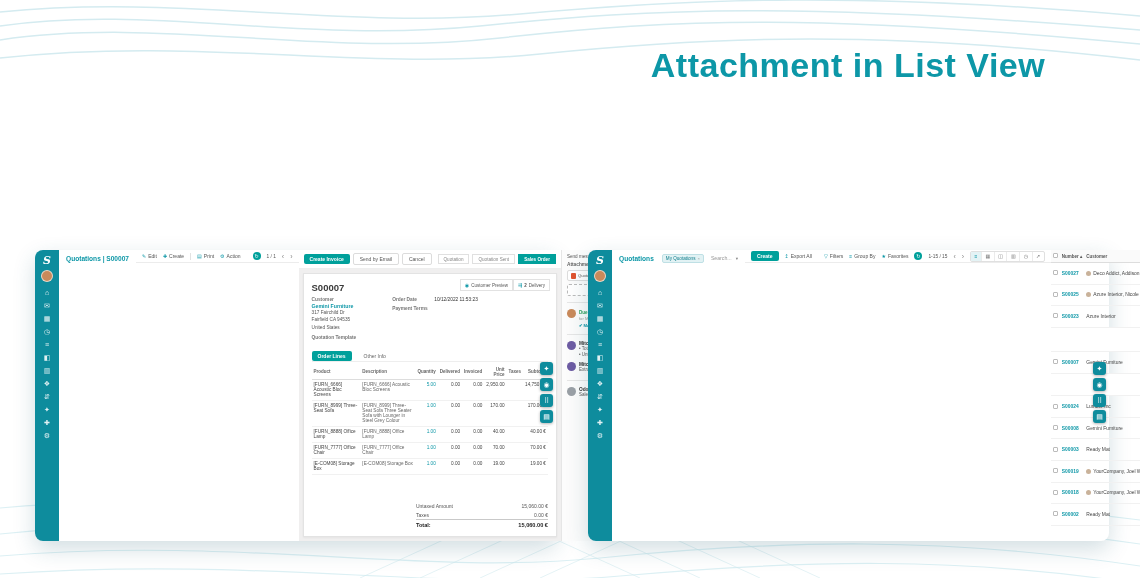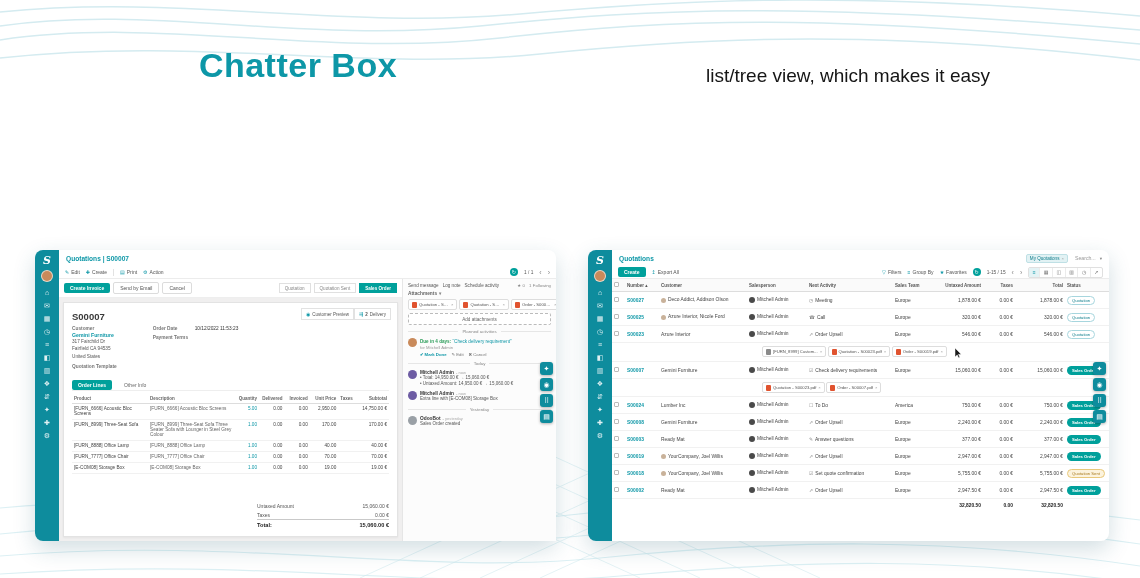--- a/index.html
+++ b/index.html
@@ -12,21 +12,21 @@
   .hero .sub{margin-top:16px;font-size:19px;line-height:28px;color:#151515;font-weight:500}
   
   .card{position:absolute;top:250px;width:521px;height:291px;background:#fff;border-radius:8px;
         box-shadow:0 8px 22px rgba(30,90,110,.20);display:flex;z-index:2}
   .sidebar{width:24px;background:var(--sidebar);border-radius:8px 0 0 8px;flex:none;
            display:flex;flex-direction:column;align-items:center;padding:5px 0 4px;gap:4px}
   .logo{color:#fff;font-weight:bold;font-style:italic;font-size:11px;font-family:"DejaVu Serif",serif;line-height:11px}
   .s-avatar{width:12px;height:12px;border-radius:50%;background:#c98a5b;border:1px solid rgba(255,255,255,.65)}
   .s-icons{display:flex;flex-direction:column;gap:6px;margin-top:3px}
   .s-icons span{color:rgba(255,255,255,.88);font-size:7px;line-height:7px;text-align:center}
-  .main{flex:1;display:flex;flex-direction:column;min-width:0}
+  .main{flex:1;display:flex;flex-direction:row;min-width:0}
   .crumbbar{height:16px;display:flex;align-items:center;gap:4px;padding:0 7px}
   .crumb{color:var(--accent);font-size:6.6px;font-weight:bold;white-space:nowrap}
   .spacer{flex:1}
   .ctrlbar{height:13px;border-bottom:1px solid #ececec;display:flex;align-items:center;
            gap:6px;padding:0 6px;font-size:5px;color:#555;background:#fff}
   .cbtn{display:inline-flex;align-items:center;gap:2px;white-space:nowrap}
   .cbtn .ic{color:var(--accent);font-size:5px}
   .vsep{width:1px;height:7px;background:#e2e2e2}
   .circle-ic{width:8px;height:8px;border-radius:50%;background:var(--teal);color:#fff;font-size:5px;
              display:inline-flex;align-items:center;justify-content:center;flex:none}
@@ -158,25 +158,24 @@
       <path d="M480,578 L760,450"></path>
       <path d="M540,578 L820,450"></path>
     <path d="M640,578 L360,450"></path>
       <path d="M700,578 L420,450"></path>
       <path d="M760,578 L480,450"></path>
       <path d="M820,578 L540,450"></path>
   </g>
 </svg>
 
 <div class="hero" style="left:38px">
-  <div class="title">Chatter Box</div>
 </div>
 <div class="hero" style="left:588px">
+  <div class="title">Attachment in List View</div>
   <div class="sub">
-    <div>list/tree view, which makes it easy</div>
   </div>
 </div>
 
 <div class="card" style="left:35px">
   <aside class="sidebar">
     <div class="logo">S</div>
     <div class="s-avatar"></div>
     <div class="s-icons">
       <span>⌂</span>
       <span>✉</span>

